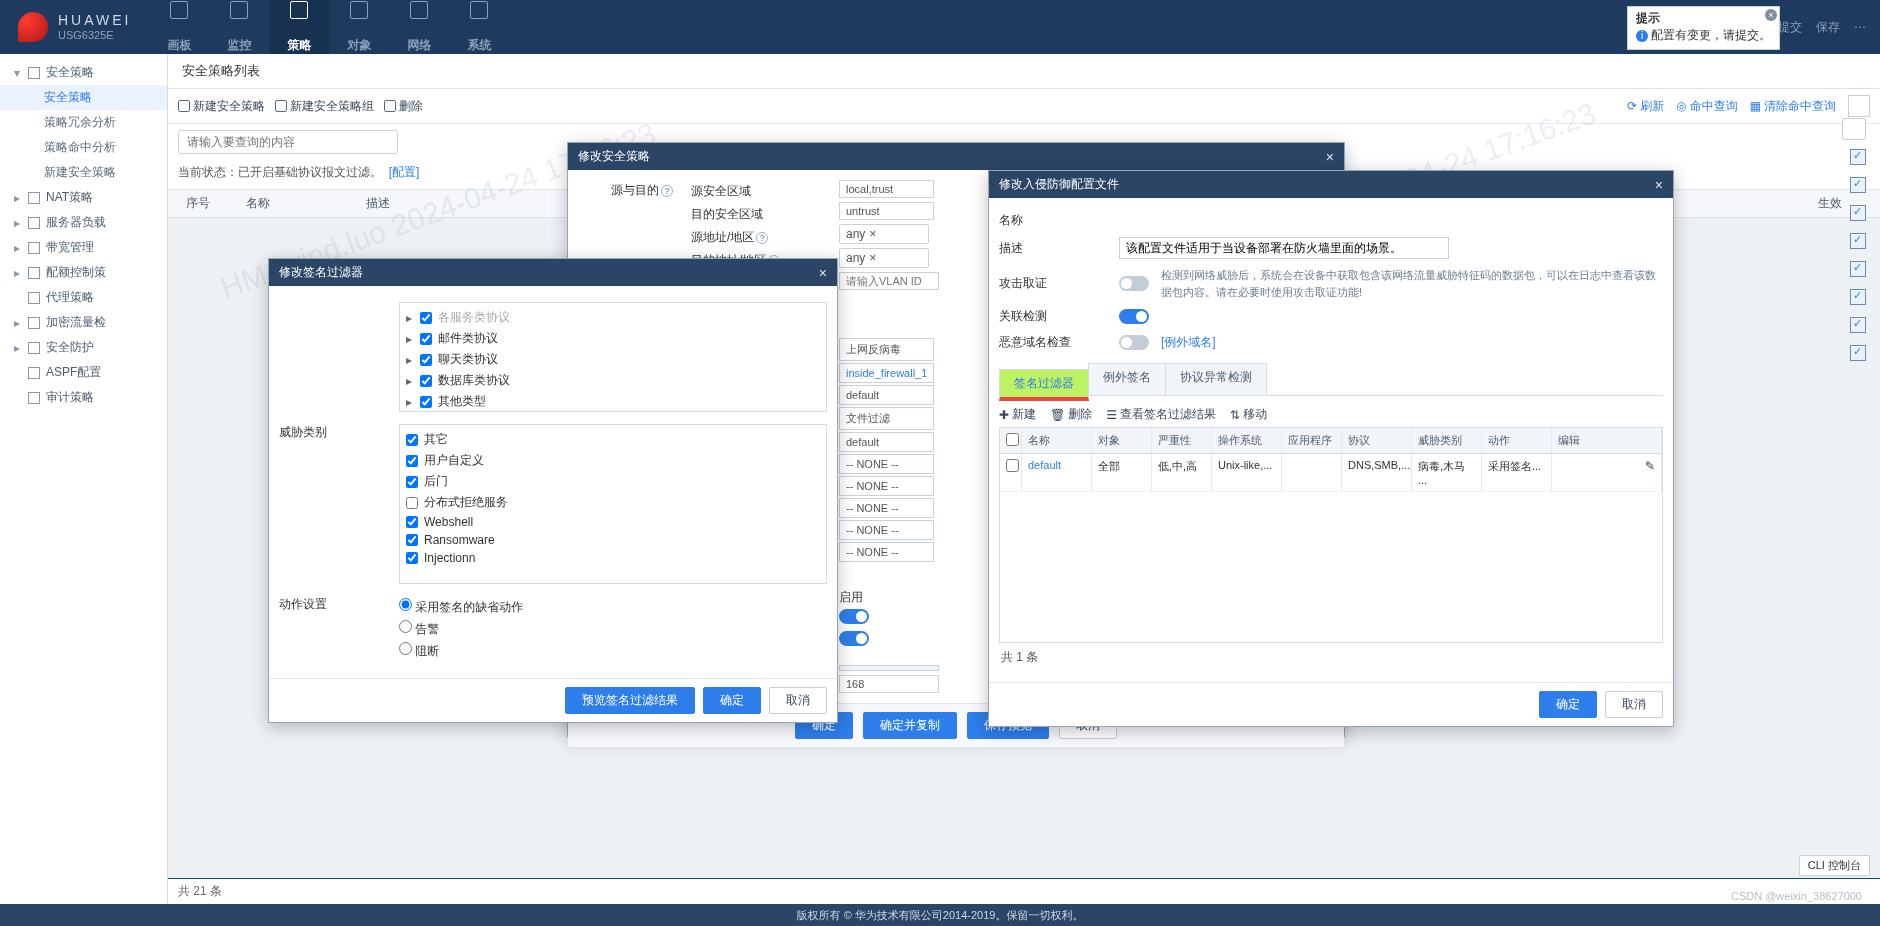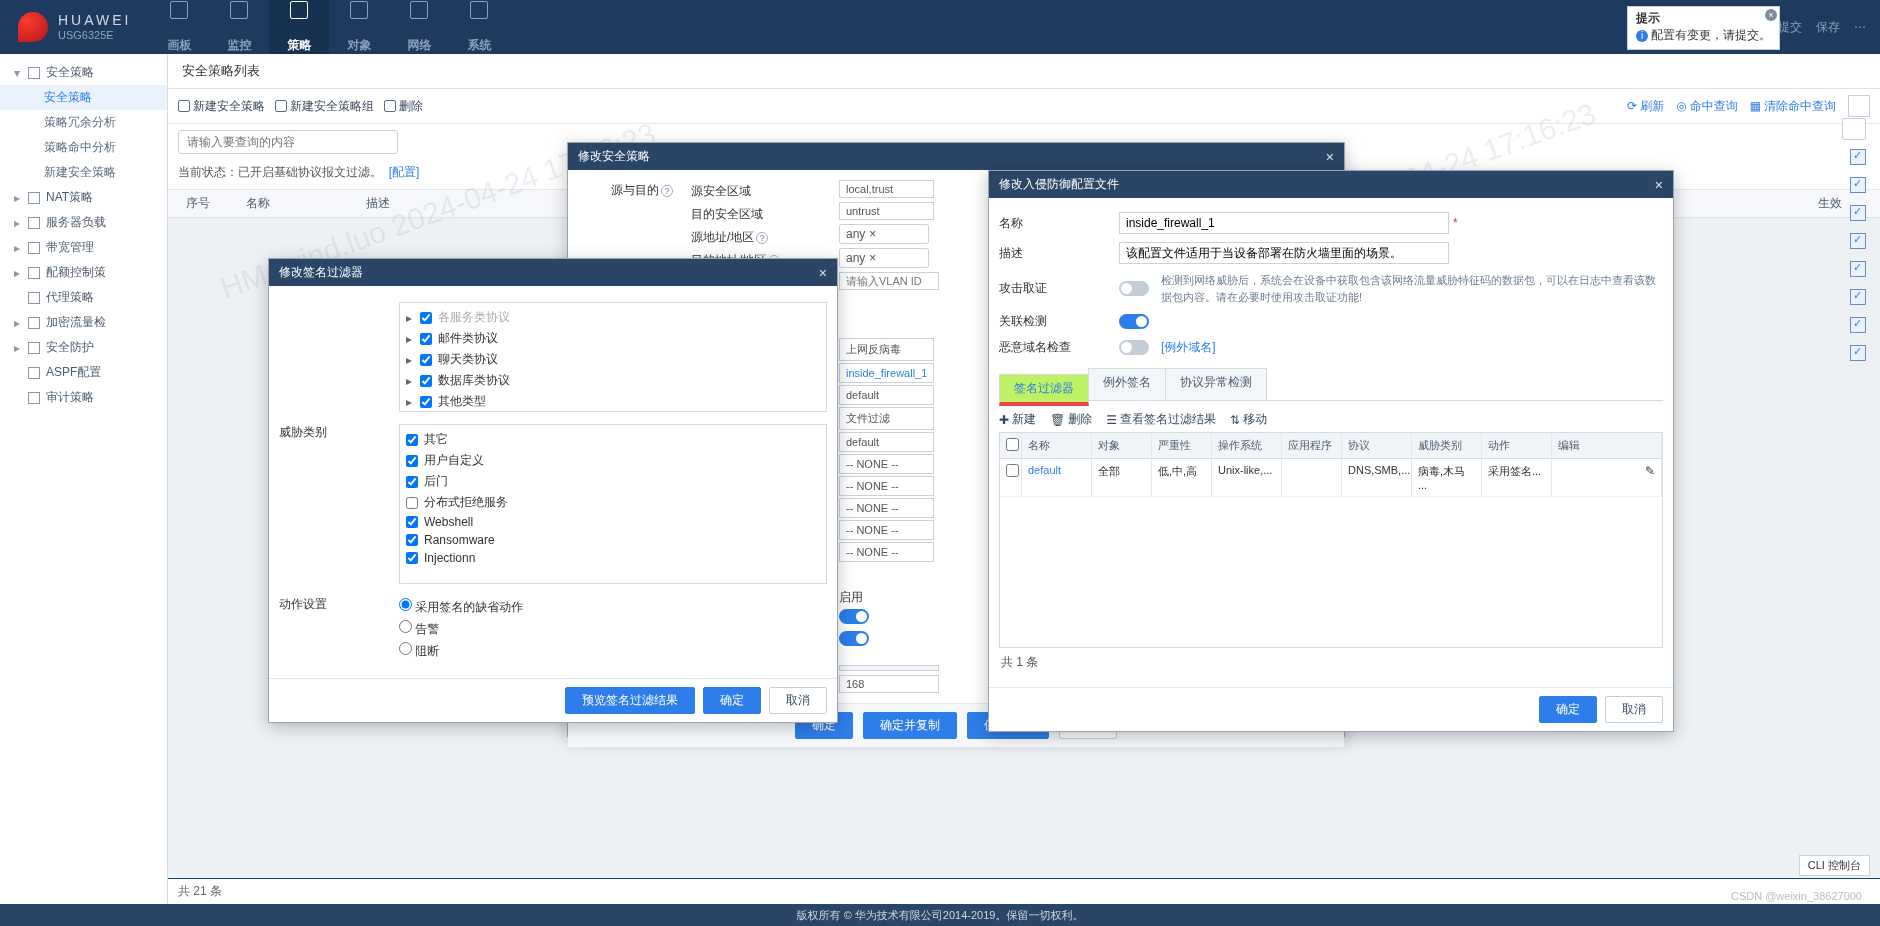--- a/index.html
+++ b/index.html
@@ -444,21 +444,20 @@
     </div>
 
     <div class="modal m3">
       <div class="mhead">
           <span>修改入侵防御配置文件</span>
           <span class="x">×</span>
         </div>
       <div class="mbody">
         <div class="frow">
             <div class="fl">名称</div>
-            <div class="fr"><input type="text" value="inside_firewall_1" style=""><span class="req">*</span></div>
           </div>
         <div class="frow">
             <div class="fl">描述</div>
             <div class="fr"><input type="text" value="该配置文件适用于当设备部署在防火墙里面的场景。" style=""></div>
           </div>
         <div class="frow">
             <div class="fl">攻击取证</div>
             <span class="toggle off"></span>
             <div class="desc">检测到网络威胁后，系统会在设备中获取包含该网络流量威胁特征码的数据包，可以在日志中查看该数据包内容。请在必要时使用攻击取证功能!</div>
           </div>

